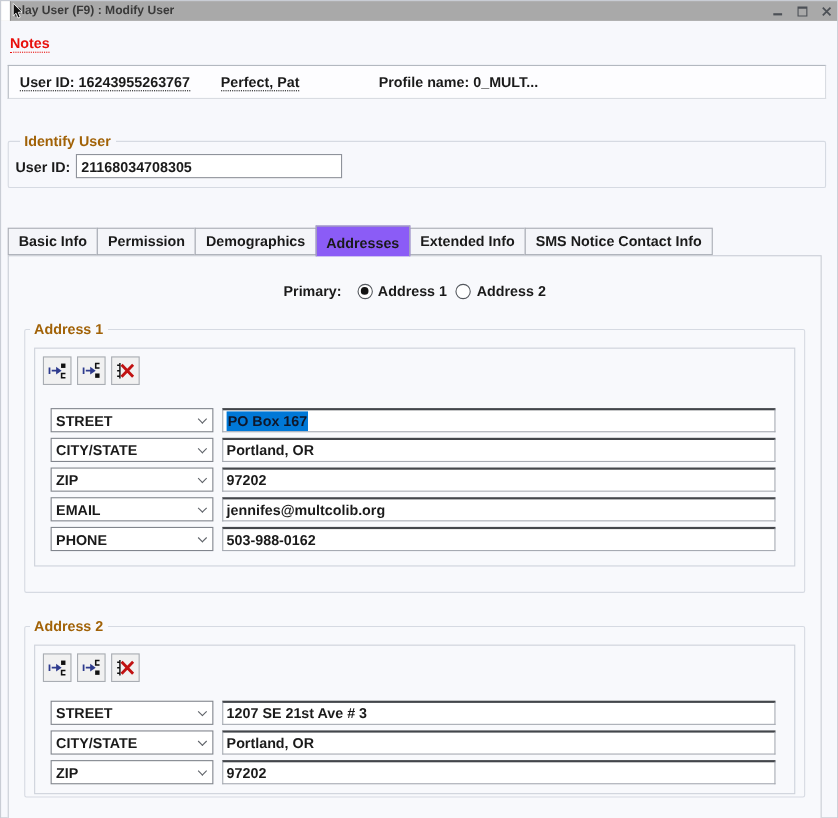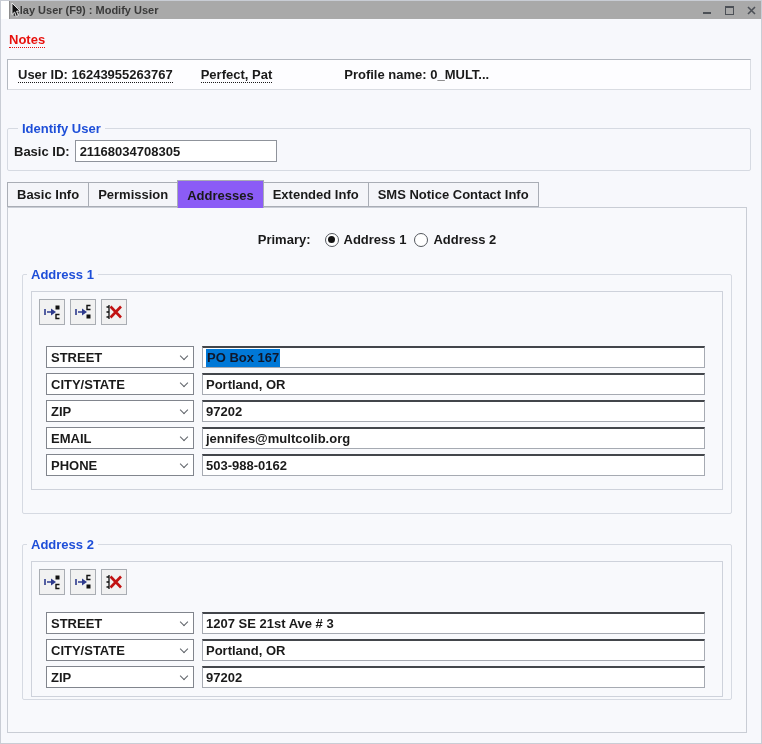--- a/index.html
+++ b/index.html
@@ -51,35 +51,36 @@
   }
   .user-bar .dotted { border-bottom:1px dotted #1a1a1a; }
   .user-bar .uid { margin-left:2px; }
   .user-bar .uname { margin-left:28px; }
   .user-bar .uprofile { margin-left:72px; }
   
   fieldset {
     border:1px solid #d6dae2; border-radius:2px;
     background:transparent;
   }
-  fieldset legend { padding:0 4px; margin-left:4px; font-size:13px; color:#1d4ed8; }
+  fieldset legend { padding:0 4px; margin-left:4px; font-size:13px; color:#a16207; }
   .identify-group { width:744px; margin-top:31px; height:50px; padding:2px 6px 0 6px; }
   .identify-row { display:flex; align-items:center; margin-top:2px; }
   .identify-row label { margin-right:5px; }
   .id-input {
-    width:202px; height:22px; background:#fff;
+    width:242px; height:22px; background:#fff;
     border:1px solid #8f939b;
     display:flex; align-items:center; padding:0 4px;
   }
   
   .tabs { display:flex; margin-top:9px; margin-left:0; align-items:flex-end; position:relative; z-index:2; }
   .tab {
     background:#f4f5f9; border:1px solid #a9adb5;
     padding:4px 9px 4px 9px; margin-left:-1px; white-space:nowrap;
     cursor:pointer;
+    margin-top:25px;
   }
   .tab:first-child { margin-left:0; }
   .tab.selected {
     background:#8b5cf6; padding-top:7px; padding-bottom:5px;
     position:relative; z-index:3; margin-bottom:-1px; border-bottom:none;
   }
   .tab-panel {
     width:740px; height:526px;
     border:1px solid #c9cdd5;
     background:#f8f9fc;
@@ -174,31 +175,32 @@
     <div class="user-bar">
       <span class="dotted uid">User ID: 16243955263767</span>
       <span class="dotted uname">Perfect, Pat</span>
       <span class="uprofile">Profile name: 0_MULT...</span>
     </div>
 
     
     <fieldset class="identify-group">
       <legend>Identify User</legend>
       <div class="identify-row">
-        <label>Basic ID:</label>
+        <label>User ID:</label>
         <div class="id-input">
           <span>21168034708305</span>
         </div>
       </div>
     </fieldset>
 
     
     <div class="tabs">
       <div class="tab">Basic Info</div>
       <div class="tab">Permission</div>
+      <div class="tab">Demographics</div>
       <div class="tab selected">Addresses</div>
       <div class="tab">Extended Info</div>
       <div class="tab">SMS Notice Contact Info</div>
     </div>
 
     
     <div class="tab-panel">
 
       <div class="primary-row">
         <span class="primary-label">Primary:</span>

